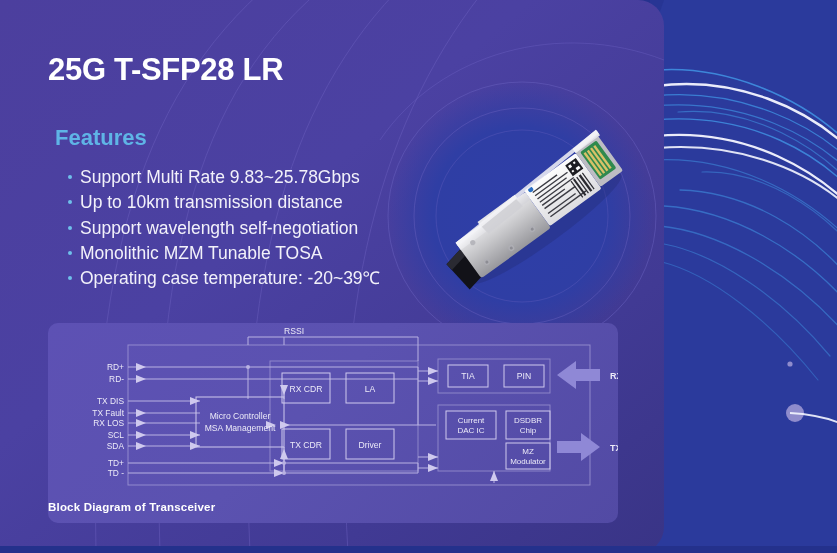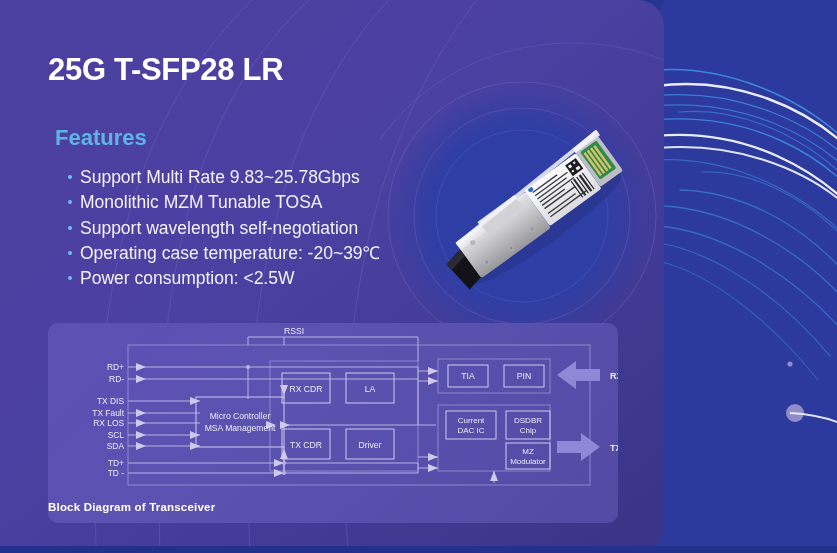--- a/index.html
+++ b/index.html
@@ -117,33 +117,33 @@
     <h1 id="title">25G T-SFP28 LR</h1>
     <h2 id="featuresHeading">Features</h2>
 
     <ul id="featureList">
       <li>
           <span class="dot"></span>
           <span>Support Multi Rate 9.83~25.78Gbps</span>
         </li>
       <li>
           <span class="dot"></span>
+          <span>Up to 10km transmission distance</span>
+        </li>
+      <li>
+          <span class="dot"></span>
+          <span>Support wavelength self-negotiation</span>
+        </li>
+      <li>
+          <span class="dot"></span>
           <span>Monolithic MZM Tunable TOSA</span>
         </li>
       <li>
           <span class="dot"></span>
-          <span>Support wavelength self-negotiation</span>
-        </li>
-      <li>
-          <span class="dot"></span>
           <span>Operating case temperature: -20~39℃</span>
-        </li>
-      <li>
-          <span class="dot"></span>
-          <span>Power consumption: &lt;2.5W</span>
         </li>
     </ul>
 
     <div id="product">
       <svg width="215" height="195" viewBox="0 0 215 195">
         <defs>
           <linearGradient id="metalG" x1="0" y1="0" x2="0" y2="1">
             <stop offset="0" stop-color="#e9e9ec"></stop>
             <stop offset="0.45" stop-color="#c6c6c9"></stop>
             <stop offset="1" stop-color="#97979c"></stop>

